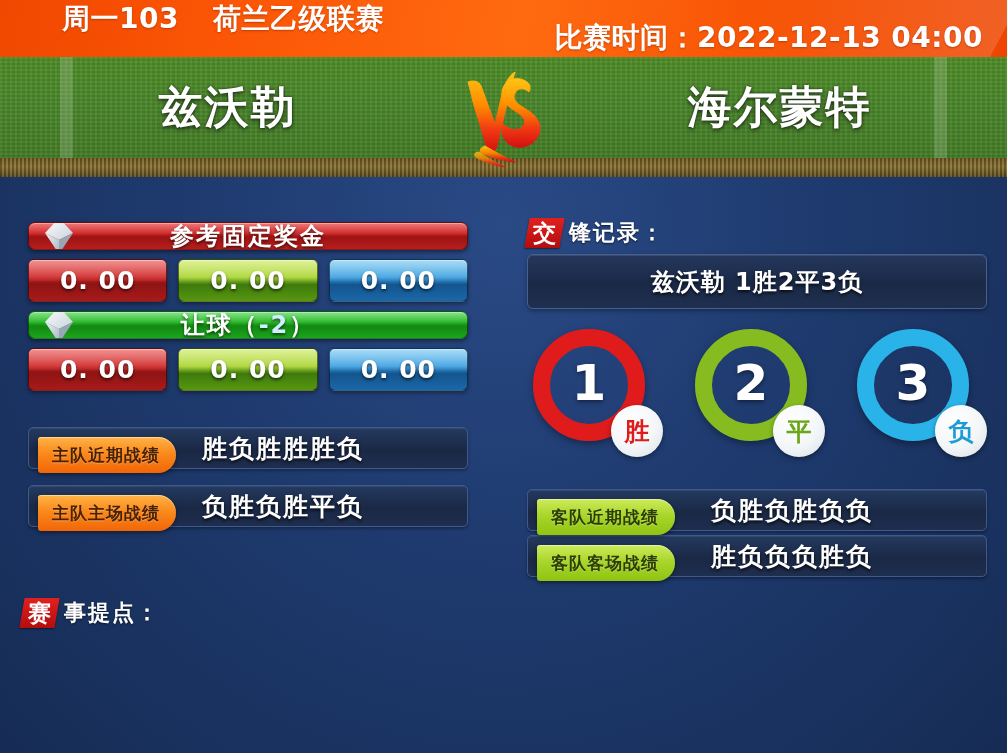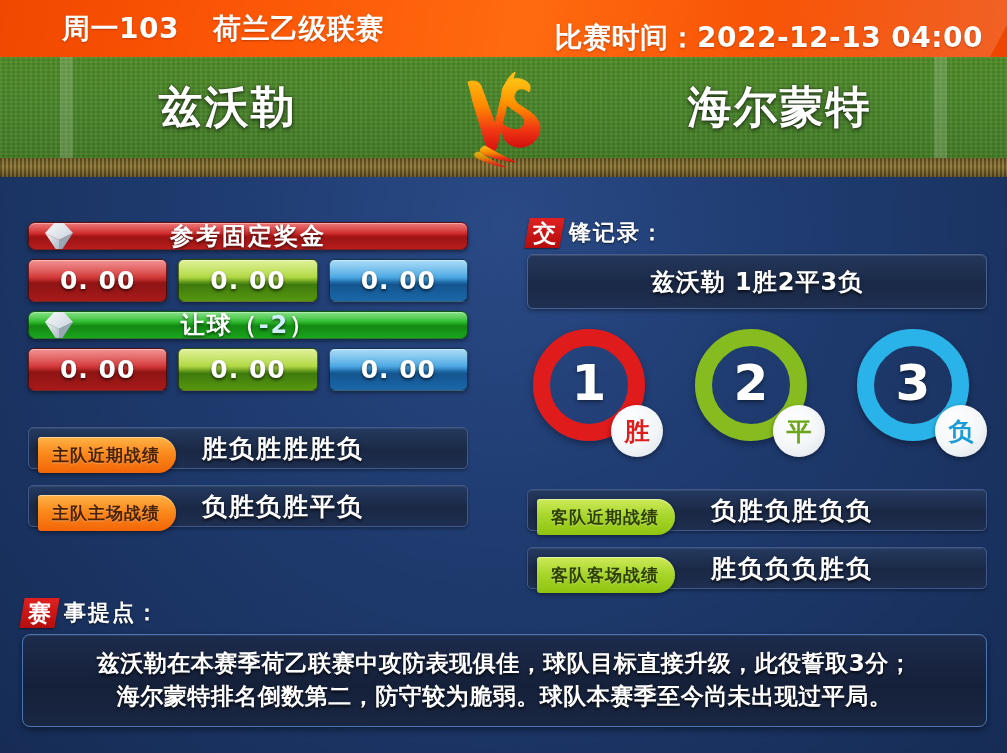--- a/index.html
+++ b/index.html
@@ -20,21 +20,21 @@
     background:linear-gradient(100deg,#f04800 0%,#fb5505 22%,#ff6a10 52%,#f75204 78%,#ee4600 100%);
     overflow:hidden;
   }
   .header:after{
     content:""; position:absolute; right:0; top:-40px; width:420px; height:130px;
     background:linear-gradient(250deg, rgba(255,255,255,.16) 0%, rgba(255,255,255,0) 60%);
     transform:skewX(-28deg); pointer-events:none;
   }
   .hdr-left {
     position:absolute; left:62px; top:0; height:57px;
-    display:flex; align-items:center; gap:34px;
+    display:flex; align-items:flex-start; gap:34px;
     color:#fff; font-size:28px; font-weight:bold; letter-spacing:.5px;
     text-shadow:0 1px 2px rgba(120,30,0,.45);
     z-index:2;
   }
   .hdr-right {
     position:absolute; right:24px; top:0; height:57px;
     display:flex; align-items:flex-end;
     color:#fff; font-size:28px; font-weight:bold; letter-spacing:.5px;
     text-shadow:0 1px 2px rgba(120,30,0,.45);
     z-index:2;
@@ -363,33 +363,29 @@
         <div class="ring-badge rb-blue">负</div>
       </div>
     </div>
 
     <div class="form-row" style="margin-top:36px;">
       <div class="form-track"></div>
       <div class="form-badge badge-lime">客队近期战绩</div>
       <div class="form-val">负胜负胜负负</div>
     </div>
 
-    <div class="form-row" style="margin-top:16px;">
+    <div class="form-row" style="margin-top:4px;">
       <div class="form-track"></div>
       <div class="form-badge badge-lime">客队客场战绩</div>
       <div class="form-val">胜负负负胜负</div>
     </div>
   </div>
 
   <div class="analysis">
     <div class="sec-head">
       <span class="tag-red">
         <i>赛</i>
       </span>
       <span class="rest">事提点：</span>
     </div>
-    <div class="analysis-box">
-      <p>兹沃勒在本赛季荷乙联赛中攻防表现俱佳，球队目标直接升级，此役誓取3分；</p>
-      <p>海尔蒙特排名倒数第二，防守较为脆弱。球队本赛季至今尚未出现过平局。</p>
-    </div>
   </div>
 
 </div>
 
 </body></html>

